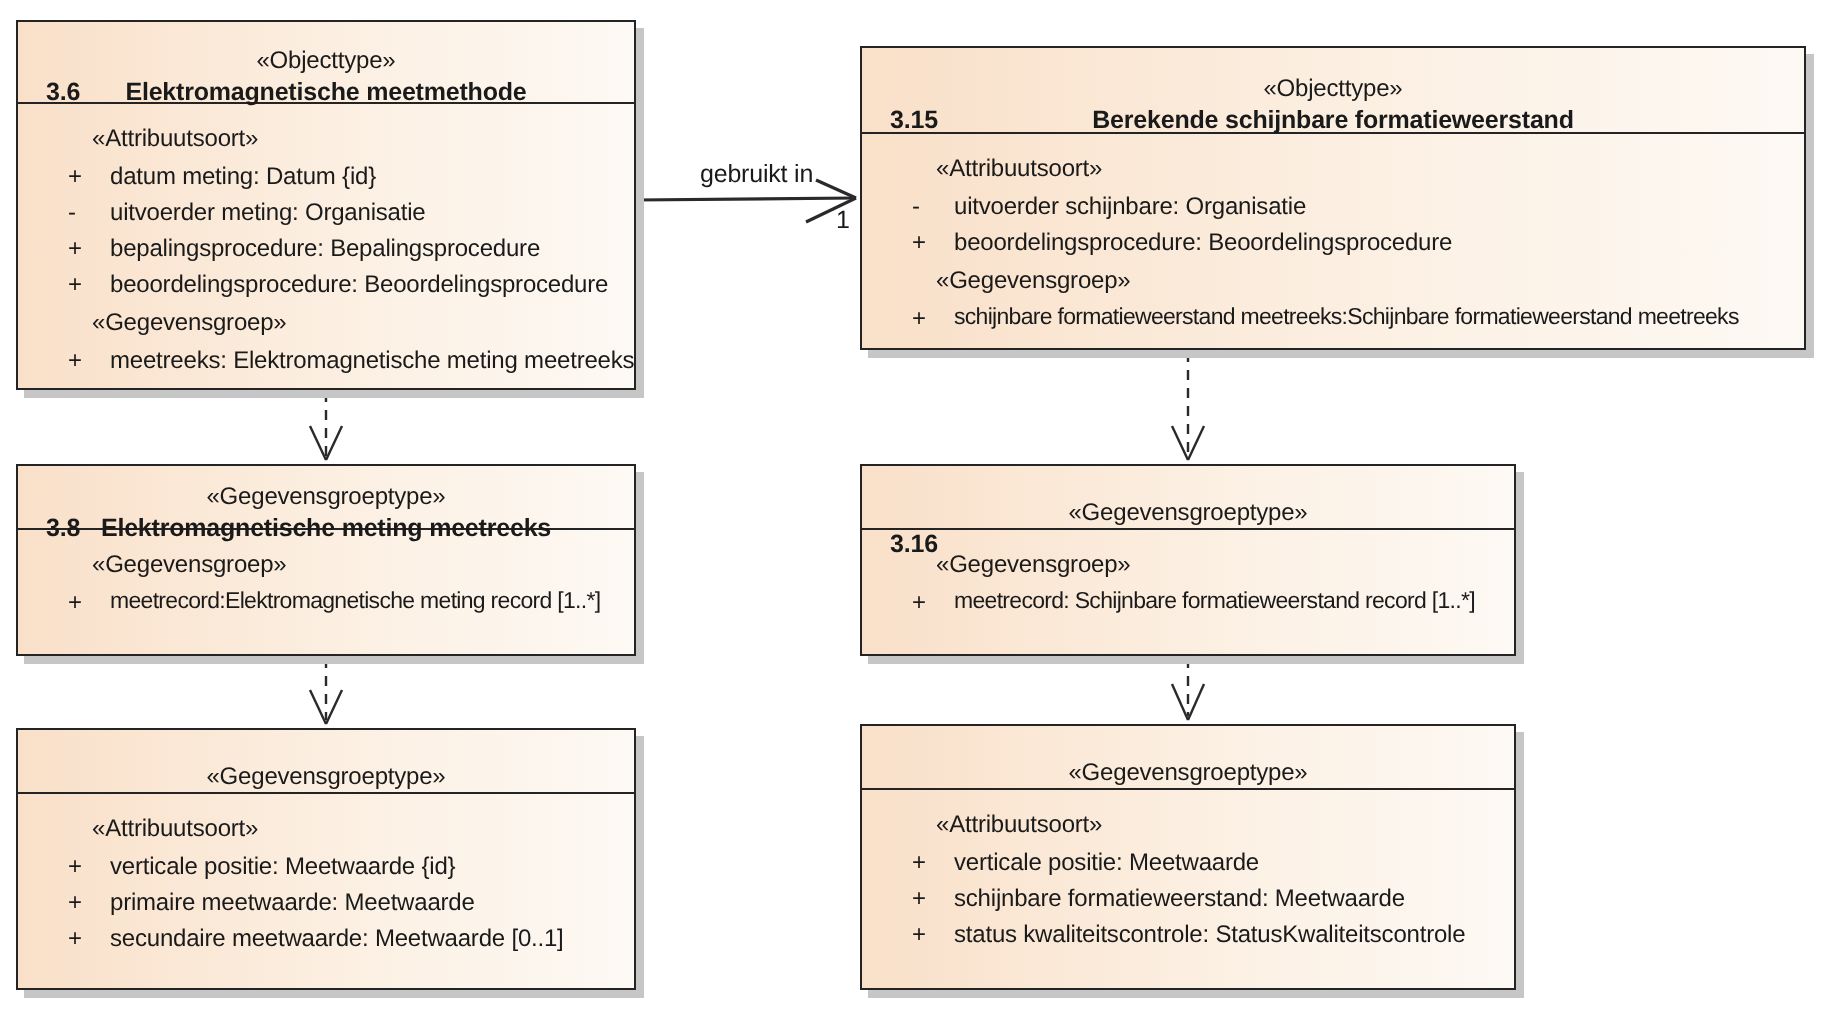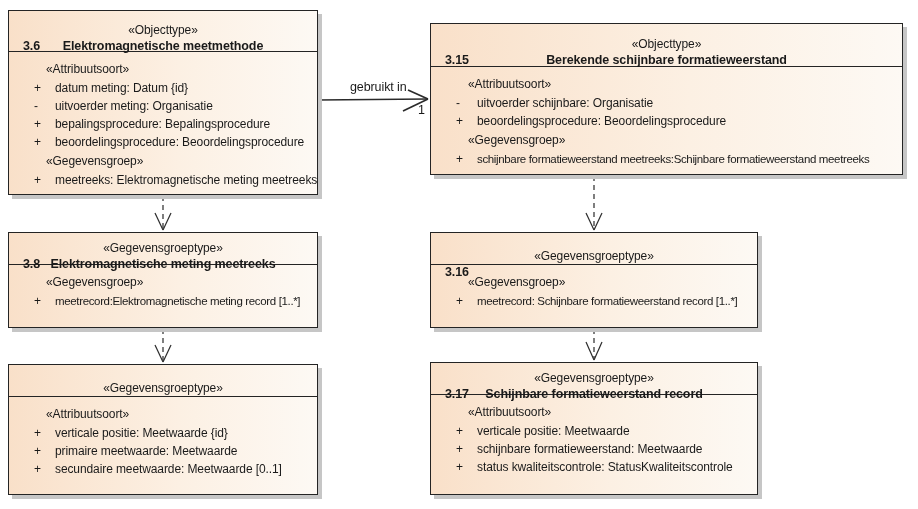--- a/index.html
+++ b/index.html
@@ -211,24 +211,20 @@
       <div class="attr">
         <span class="vis">+</span>
         <span class="attr-text">secundaire meetwaarde: Meetwaarde [0..1]</span>
       </div>
     </div>
   </div>
 
   <div class="uml-box box6">
     <div class="hdr">
       <div class="stereo">«Gegevensgroeptype»</div>
-      <div class="titleline">
-        <span class="num">3.17</span>
-        <span class="name">Schijnbare formatieweerstand record</span>
-      </div>
     </div>
     <div class="body">
       <div class="grp-label">«Attribuutsoort»</div>
       <div class="attr">
         <span class="vis">+</span>
         <span class="attr-text">verticale positie: Meetwaarde</span>
       </div>
       <div class="attr">
         <span class="vis">+</span>
         <span class="attr-text">schijnbare formatieweerstand: Meetwaarde</span>

